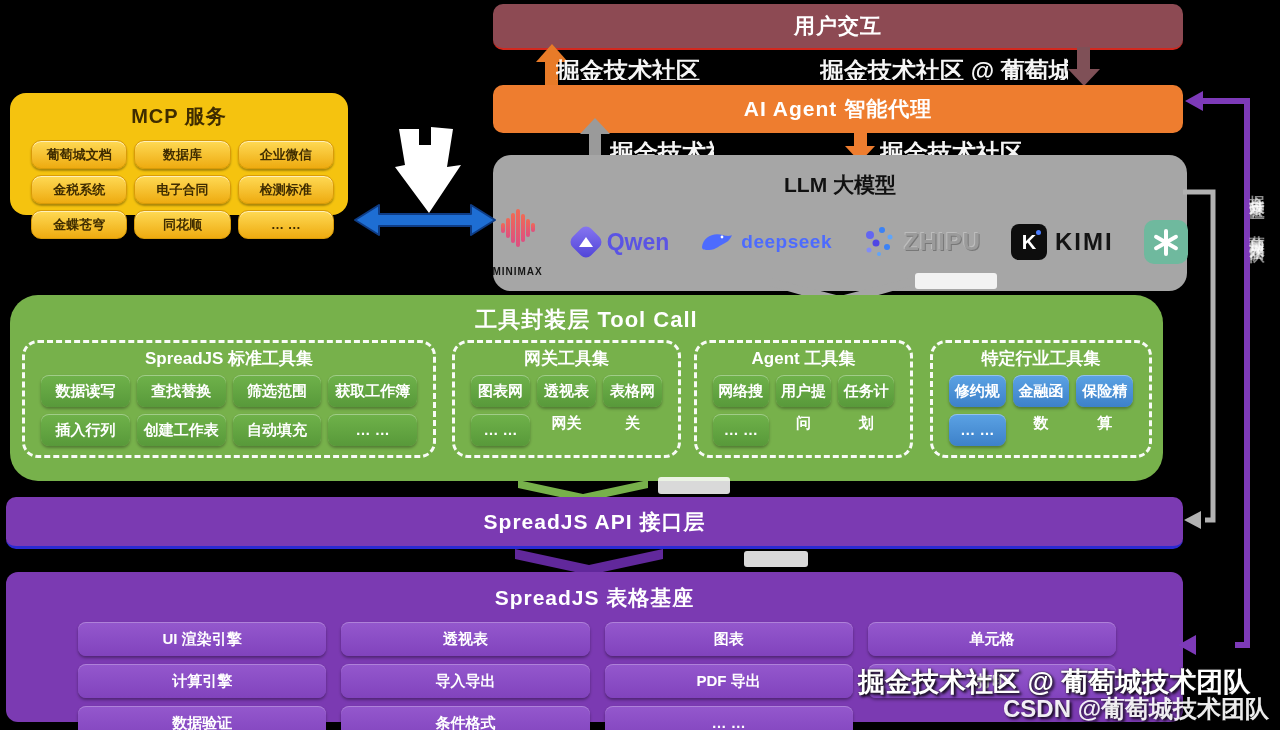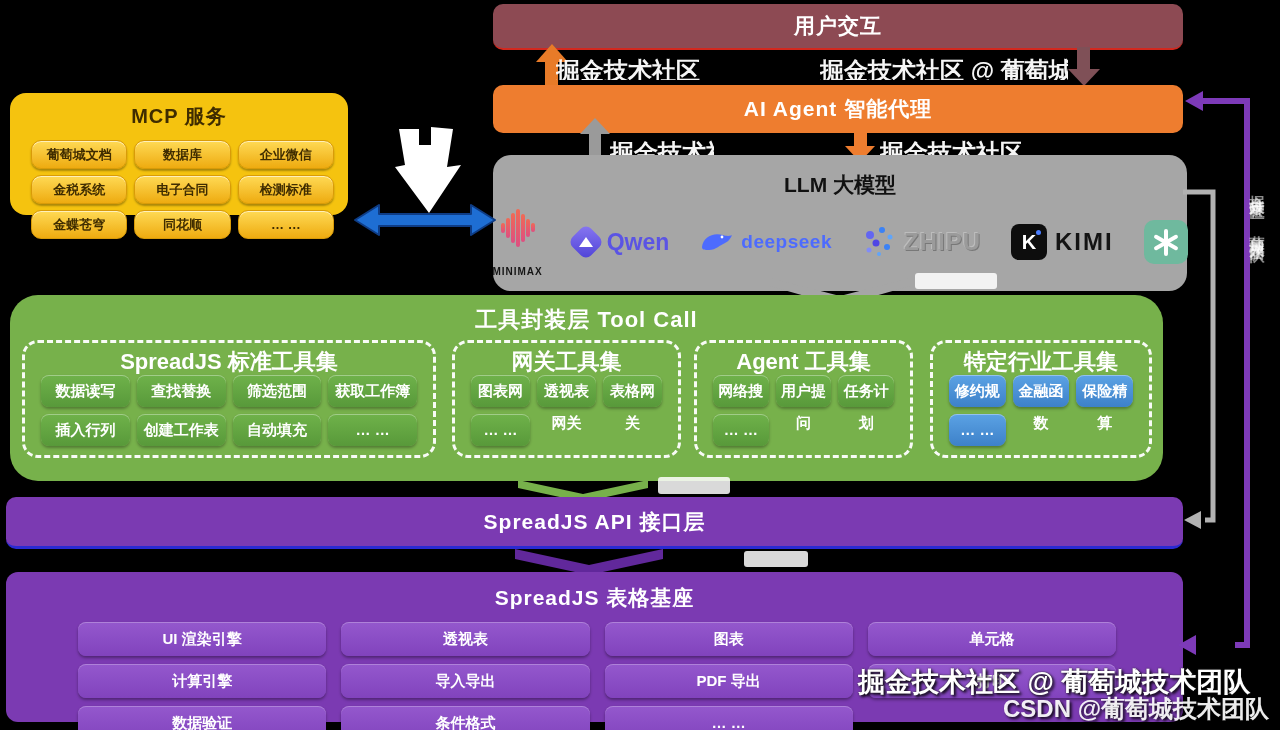--- a/index.html
+++ b/index.html
@@ -46,21 +46,21 @@
   .mcp-box{left:10px;top:93px;width:338px;height:122px;background:#f5c30f;border-radius:16px;}
   .mcp-title{position:absolute;top:10px;width:100%;text-align:center;color:#3f2c00;font-weight:700;font-size:20px;letter-spacing:1px;}
   .mcp-grid{position:absolute;left:21px;top:47px;right:14px;display:grid;grid-template-columns:repeat(3,1fr);gap:6px 7px;}
   .gold-btn{height:27px;line-height:27px;text-align:center;font-size:13px;font-weight:700;color:#3f2c00;
             background:linear-gradient(180deg,#ffda55,#eeab10);border:1px solid #d99b08;border-radius:10px;
             box-shadow:inset 0 1px 0 rgba(255,255,255,.6),0 2px 2px rgba(0,0,0,.3);}
   
   .tools-box{left:10px;top:295px;width:1153px;height:186px;background:#77b14b;border-radius:28px;}
   .tools-title{position:absolute;top:10px;width:100%;text-align:center;color:#fff;font-weight:700;font-size:22px;letter-spacing:1px;}
   .tgroup{position:absolute;top:45px;height:118px;border:3px dashed rgba(255,255,255,.95);border-radius:16px;box-sizing:border-box;}
-  .tgroup-title{position:absolute;top:4px;width:100%;text-align:center;color:#fff;font-weight:700;font-size:22px;}
+  .tgroup-title{position:absolute;top:4px;width:100%;text-align:center;color:#fff;font-weight:700;font-size:17px;}
   .tgrid{position:absolute;left:16px;right:16px;top:32px;display:grid;gap:7px 7px;}
   .cols4{grid-template-columns:repeat(4,1fr);}
   .cols2{grid-template-columns:repeat(3,1fr);}
   .tool-btn{height:32px;line-height:32px;text-align:center;color:#fff;font-weight:700;font-size:15px;border-radius:8px;
             background:linear-gradient(180deg,#6fb24a,#58993a);
             box-shadow:inset 0 1px 0 rgba(255,255,255,.35),0 2px 3px rgba(0,0,0,.3);}
   .blue-grid .tool-btn{background:linear-gradient(180deg,#5ba2e4,#3d81c9);}
   
   .api-bar{left:6px;top:497px;width:1177px;height:49px;background:#7b3ab2;border-bottom:3px solid #2a2ad2;border-radius:10px;}
   .base-box{left:6px;top:572px;width:1177px;height:150px;background:#7b3ab2;border-radius:12px;}

